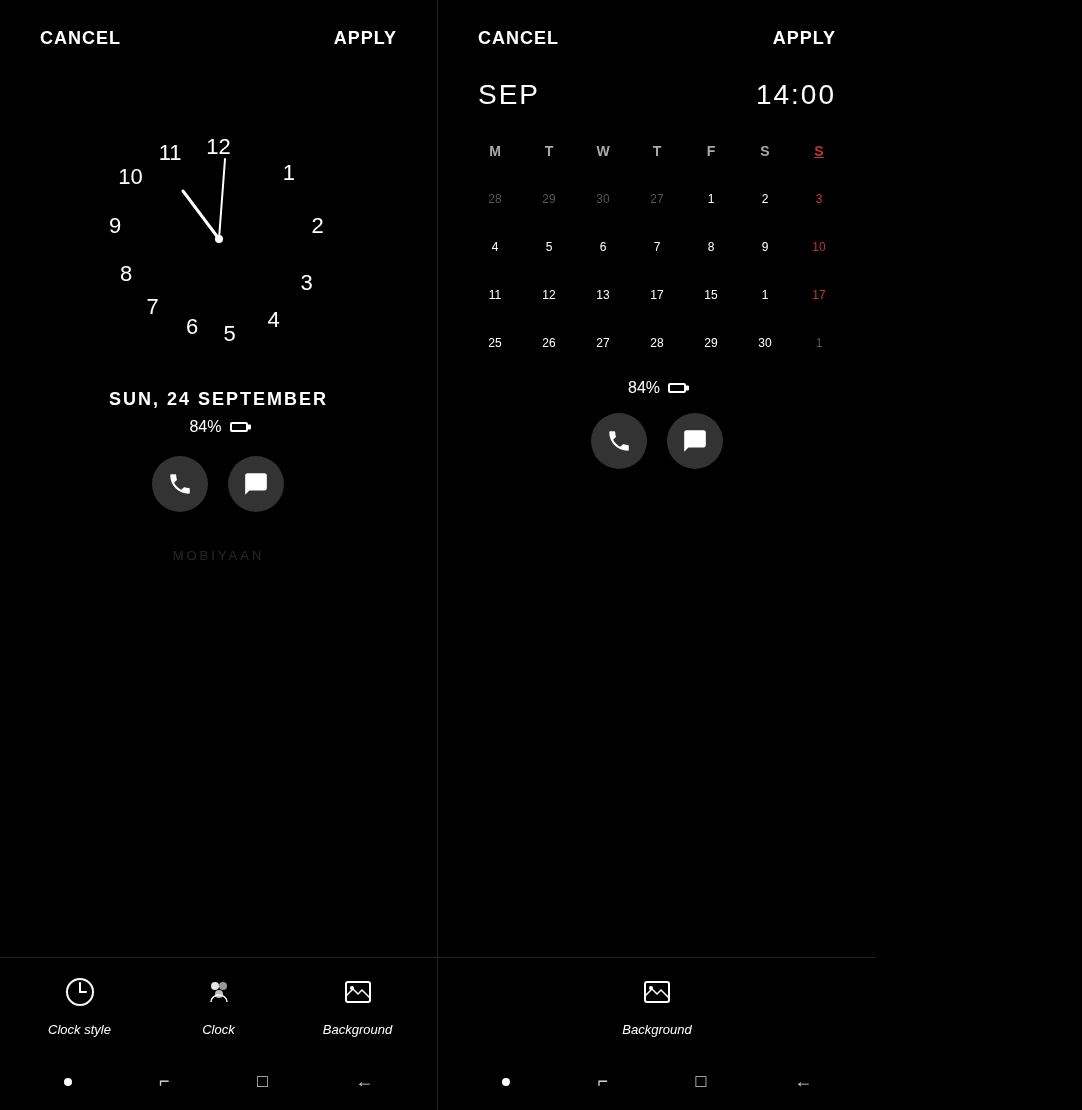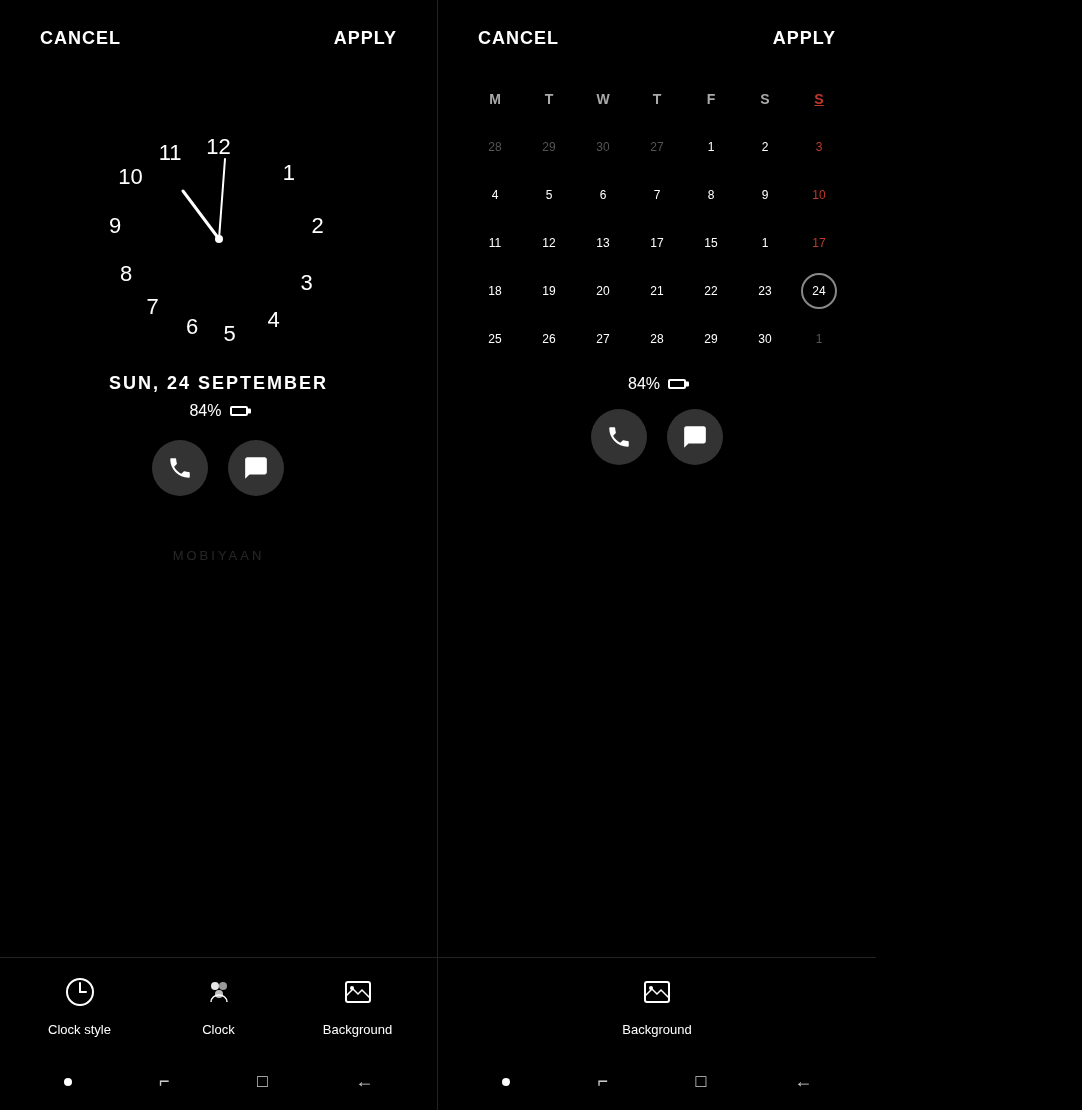--- a/index.html
+++ b/index.html
@@ -60,21 +60,21 @@
 
     .clock-number {
       position: absolute;
       color: #fff;
       font-size: 22px;
       font-weight: 300;
       transform: translate(-50%, -50%);
     }
 
     .clock-info {
-      margin-top: 24px;
+      margin-top: 40px;
     }
 
     .clock-date {
       color: #fff;
       font-size: 18px;
       font-weight: 700;
       letter-spacing: 2px;
       margin-bottom: 8px;
     }
 
@@ -236,20 +236,21 @@
       flex-shrink: 0;
     }
 
     .toolbar-item {
       display: flex;
       flex-direction: column;
       align-items: center;
       gap: 12px;
       cursor: pointer;
       min-width: 80px;
+      font-style: italic;
     }
 
     .toolbar-icon {
       width: 36px;
       height: 36px;
       display: flex;
       align-items: center;
       justify-content: center;
     }
 
@@ -395,20 +396,24 @@
   <div class="watermark">MOBIYAAN</div>
 </div>
 
 <div class="panel">
   <div class="top-bar">
     <button class="top-bar-btn">CANCEL</button>
     <button class="top-bar-btn">APPLY</button>
   </div>
 
   <div class="calendar-area">
+    <div class="cal-header">
+      <span class="cal-month">SEP</span>
+      <span class="cal-time">14:00</span>
+    </div>
 
     <div class="cal-grid">
 
       <div class="cal-row">
         <div class="cal-cell cal-header-cell">M</div>
         <div class="cal-cell cal-header-cell">T</div>
         <div class="cal-cell cal-header-cell">W</div>
         <div class="cal-cell cal-header-cell">T</div>
         <div class="cal-cell cal-header-cell">F</div>
         <div class="cal-cell cal-header-cell">S</div>
@@ -438,31 +443,20 @@
       <div class="cal-row">
         <div class="cal-cell">11</div>
         <div class="cal-cell">12</div>
         <div class="cal-cell">13</div>
         <div class="cal-cell">17</div>
         <div class="cal-cell">15</div>
         <div class="cal-cell">1</div>
         <div class="cal-cell cal-sunday">17</div>
       </div>
 
-      <div class="cal-row">
-        <div class="cal-cell">18</div>
-        <div class="cal-cell">19</div>
-        <div class="cal-cell">20</div>
-        <div class="cal-cell">21</div>
-        <div class="cal-cell">22</div>
-        <div class="cal-cell">23</div>
-        <div class="cal-cell">
-          <div class="cal-today">24</div>
-        </div>
-      </div>
 
       <div class="cal-row">
         <div class="cal-cell">25</div>
         <div class="cal-cell">26</div>
         <div class="cal-cell">27</div>
         <div class="cal-cell">28</div>
         <div class="cal-cell">29</div>
         <div class="cal-cell">30</div>
         <div class="cal-cell cal-sunday cal-dim">1</div>
       </div>

